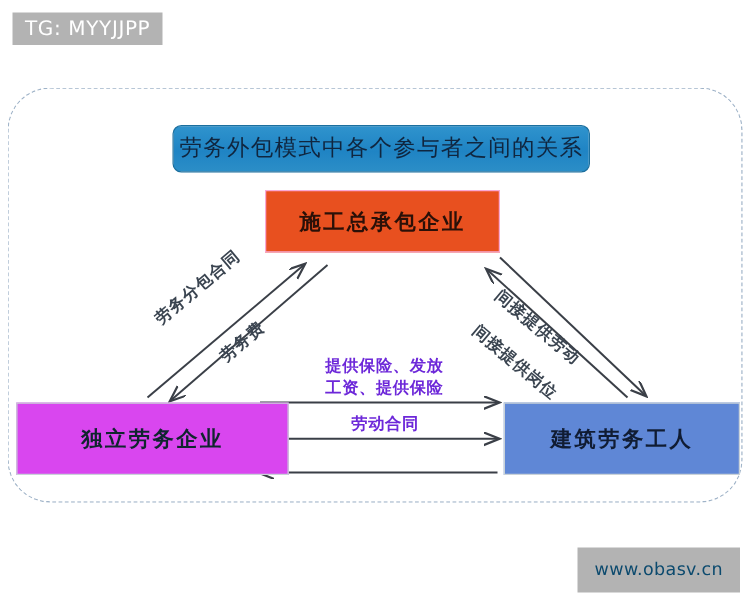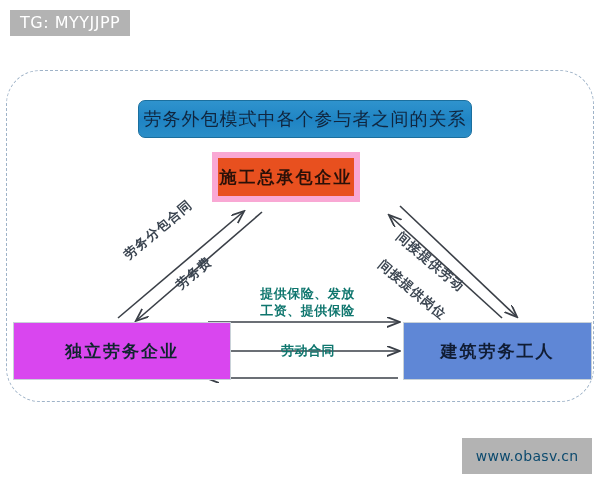--- a/index.html
+++ b/index.html
@@ -91,24 +91,24 @@
     justify-content: center;
     font-weight: bold;
     letter-spacing: 2px;
     white-space: nowrap;
     z-index: 20;
   }
 
   .node-top {
     left: 212px;
     top: 152px;
-    width: 148px;
+    width: 188px;
     height: 50px;
     background: #e8501f;
-    border: 6px solid #f9a8d4;
+    border: 1px solid #f9a8d4;
     color: #2a1008;
     font-size: 17px;
   }
 
   .node-left {
     left: 13px;
     top: 322px;
     width: 218px;
     height: 58px;
     background: #d946ef;
@@ -152,31 +152,31 @@
   .lbl-ld-contract { left: 126px; top: 248px; transform: rotate(-40deg); transform-origin: left center; }
   .lbl-ld-fee      { left: 178px; top: 278px; transform: rotate(-40deg); transform-origin: left center; }
   .lbl-rd-labor    { left: 398px; top: 226px; transform: rotate(40deg);  transform-origin: left center; }
   .lbl-rd-post     { left: 380px; top: 254px; transform: rotate(40deg);  transform-origin: left center; }
 
   
   .h-label {
     position: absolute;
     font-size: 13px;
     font-weight: bold;
-    color: #0f766e;
+    color: #6d28d9;
     white-space: nowrap;
     text-align: center;
     letter-spacing: 0.5px;
     z-index: 15;
   }
 
   .h-label.two-line { line-height: 17px; }
 
   .lbl-insurance { left: 220px; top: 285px; width: 175px; }
-  .lbl-contract  { left: 228px; top: 330px; width: 160px; margin-top: 12px; }
+  .lbl-contract  { left: 228px; top: 330px; width: 160px; }
   .lbl-supply    { left: 222px; top: 358px; width: 172px; }
 </style>
 </head>
 <body>
 
 <div id="stage">
 
   <div class="dashed-frame"></div>
 
   <svg class="arrow-layer" viewBox="0 0 600 480" xmlns="http://www.w3.org/2000/svg">

